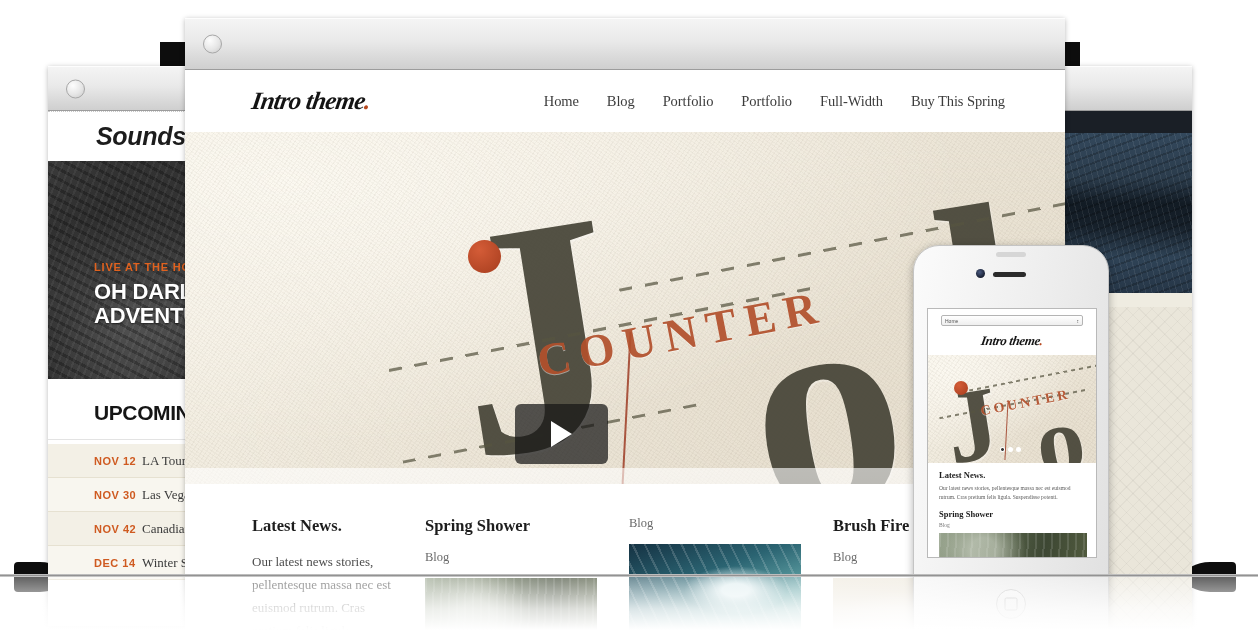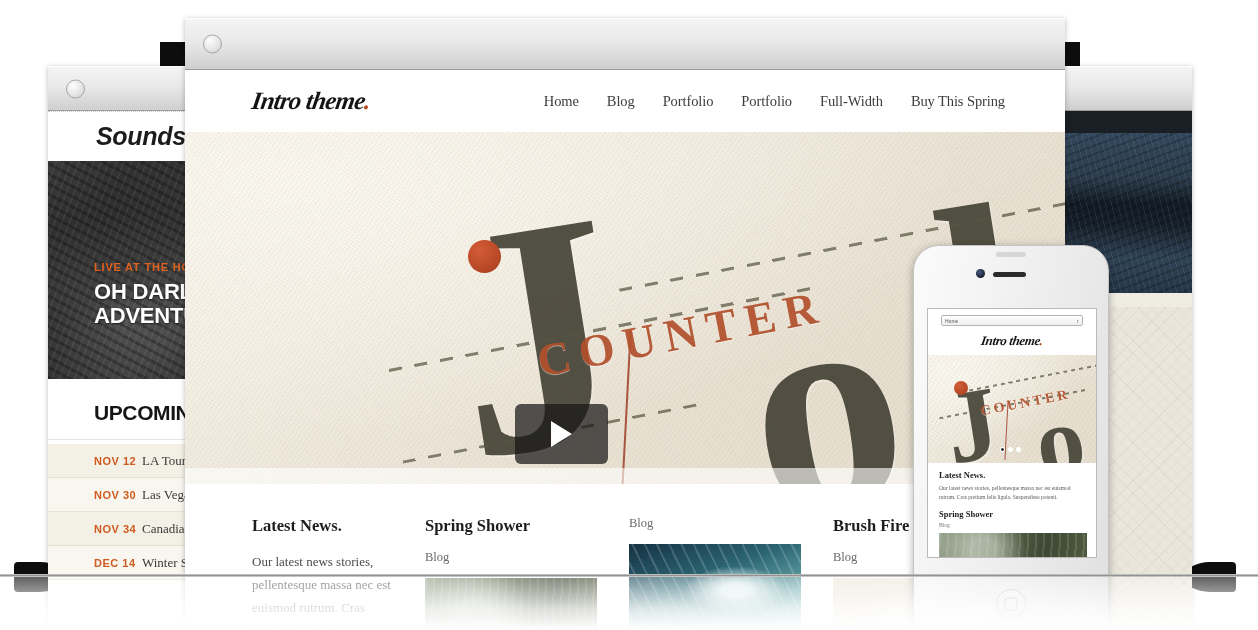--- a/index.html
+++ b/index.html
@@ -352,21 +352,21 @@
       <div class="sl-rows">
         <div class="sl-row">
           <div class="sl-date">NOV 12</div>
           <div class="sl-ev">LA Tour</div>
         </div>
         <div class="sl-row">
           <div class="sl-date">NOV 30</div>
           <div class="sl-ev">Las Vegas</div>
         </div>
         <div class="sl-row">
-          <div class="sl-date">NOV 34</div>
+          <div class="sl-date">NOV 42</div>
           <div class="sl-ev">Canadian</div>
         </div>
         <div class="sl-row">
           <div class="sl-date">DEC 14</div>
           <div class="sl-ev">Winter Show</div>
         </div>
       </div>
     </div>
   </div>
 

